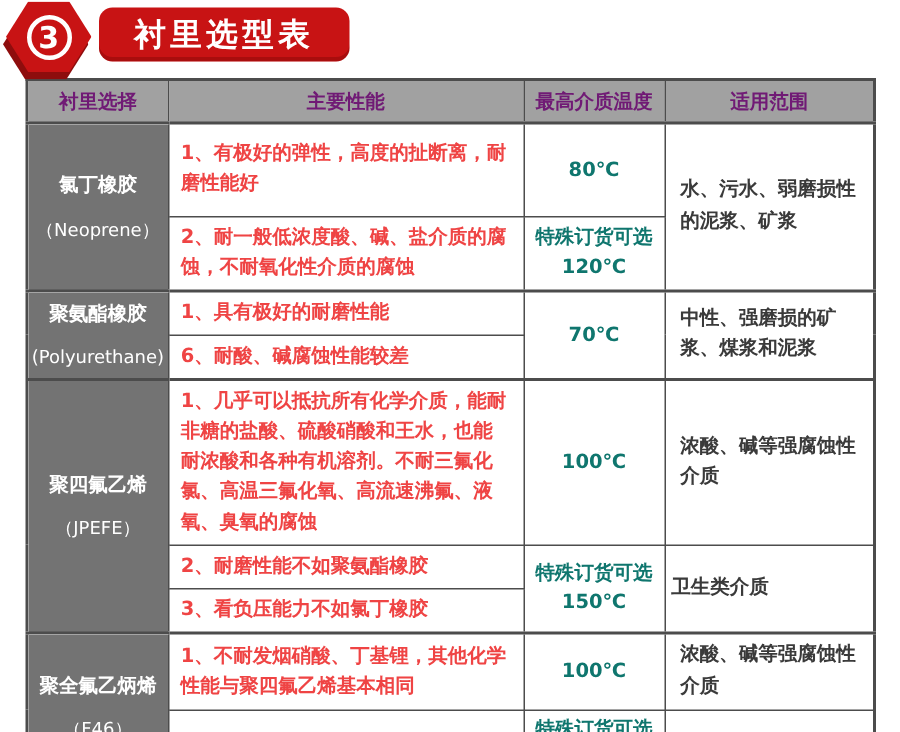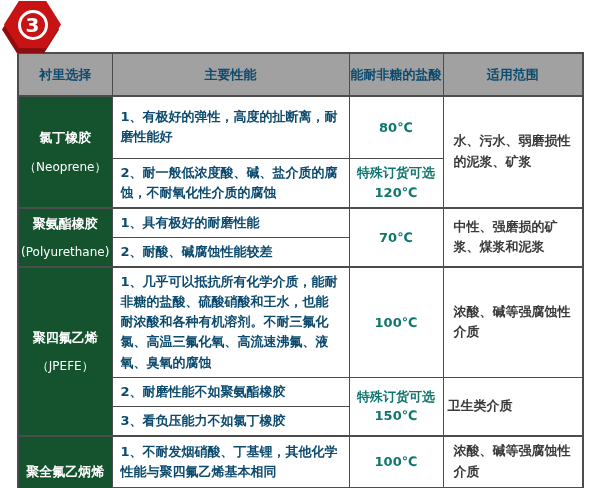--- a/index.html
+++ b/index.html
@@ -34,36 +34,36 @@
   }
 
   
   table.lining {
     margin-left: 17px; width: 565px;
     border-collapse: collapse; table-layout: fixed;
     border: 2px solid #4c4c4c;
   }
   .lining th, .lining td { border: 1px solid #4c4c4c; overflow: hidden; }
   .lining thead th {
-    background: #a1a1a1; color: #0c4a6e;
+    background: #a1a1a1; color: #701a75;
     font-size: 13px; font-weight: bold;
-    height: 43px; text-align: center;
+    height: 29px; text-align: center;
     border-bottom-width: 2px;
   }
   tr.sec > td { border-top-width: 2px; }
 
   td.mat {
-    background: #14532d; color: #ffffff;
+    background: #737373; color: #ffffff;
     text-align: center; font-weight: bold; font-size: 13px; line-height: 1.35;
     padding: 2px;
   }
   td.mat .mat-sub { font-size: 12px; font-weight: normal; margin-top: 12px; }
   td.perf {
     text-align: left; padding: 4px 8px;
-    font-size: 13px; font-weight: 600; line-height: 1.55; color: #0c4a6e;
+    font-size: 13px; font-weight: 600; line-height: 1.55; color: #ef4444;
   }
   td.temp {
     text-align: center; padding: 2px 4px;
     font-size: 13px; font-weight: 600; line-height: 1.5; color: #0f766e;
   }
   td.range {
     text-align: left; padding: 4px 10px;
     font-size: 13px; font-weight: 600; line-height: 1.6; color: #3a3a3a;
   }
   td.range.center { text-align: left; padding: 2px 4px; }
@@ -81,34 +81,35 @@
 </head>
 <body>
 
 <div class="header">
   <div class="hex-badge">
     <div class="hex-shadow"></div>
     <div class="hex">
       <div class="hex-circle">3</div>
     </div>
   </div>
+  <div class="banner">衬里选型表</div>
 </div>
 
 <table class="lining">
   <colgroup>
     <col style="width:94px">
       <col style="width:237px">
       <col style="width:94px">
       <col style="width:140px">
   </colgroup>
   <thead>
     <tr>
       <th>衬里选择</th>
       <th>主要性能</th>
-      <th>能耐非糖的盐酸</th>
+      <th>最高介质温度</th>
       <th>适用范围</th>
     </tr>
   </thead>
   <tbody>
 
     <tr class="sec r1">
       <td class="mat" rowspan="2">
         <div>氯丁橡胶</div>
         <div class="mat-sub">（Neoprene）</div>
       </td>
@@ -124,21 +125,21 @@
     <tr class="sec r3">
       <td class="mat" rowspan="2">
         <div>聚氨酯橡胶</div>
         <div class="mat-sub">(Polyurethane)</div>
       </td>
       <td class="perf">1、具有极好的耐磨性能</td>
       <td class="temp" rowspan="2">70℃</td>
       <td class="range" rowspan="2">中性、强磨损的矿浆、煤浆和泥浆</td>
     </tr>
     <tr class="r4">
-      <td class="perf">2、耐酸、碱腐蚀性能较差</td>
+      <td class="perf">6、耐酸、碱腐蚀性能较差</td>
     </tr>
 
     <tr class="sec r5">
       <td class="mat" rowspan="3">
         <div>聚四氟乙烯</div>
         <div class="mat-sub">（JPEFE）</div>
       </td>
       <td class="perf">1、几乎可以抵抗所有化学介质，能耐非糖的盐酸、硫酸硝酸和王水，也能耐浓酸和各种有机溶剂。不耐三氟化氯、高温三氟化氧、高流速沸氟、液氧、臭氧的腐蚀</td>
       <td class="temp">100℃</td>
       <td class="range">浓酸、碱等强腐蚀性介质</td>

